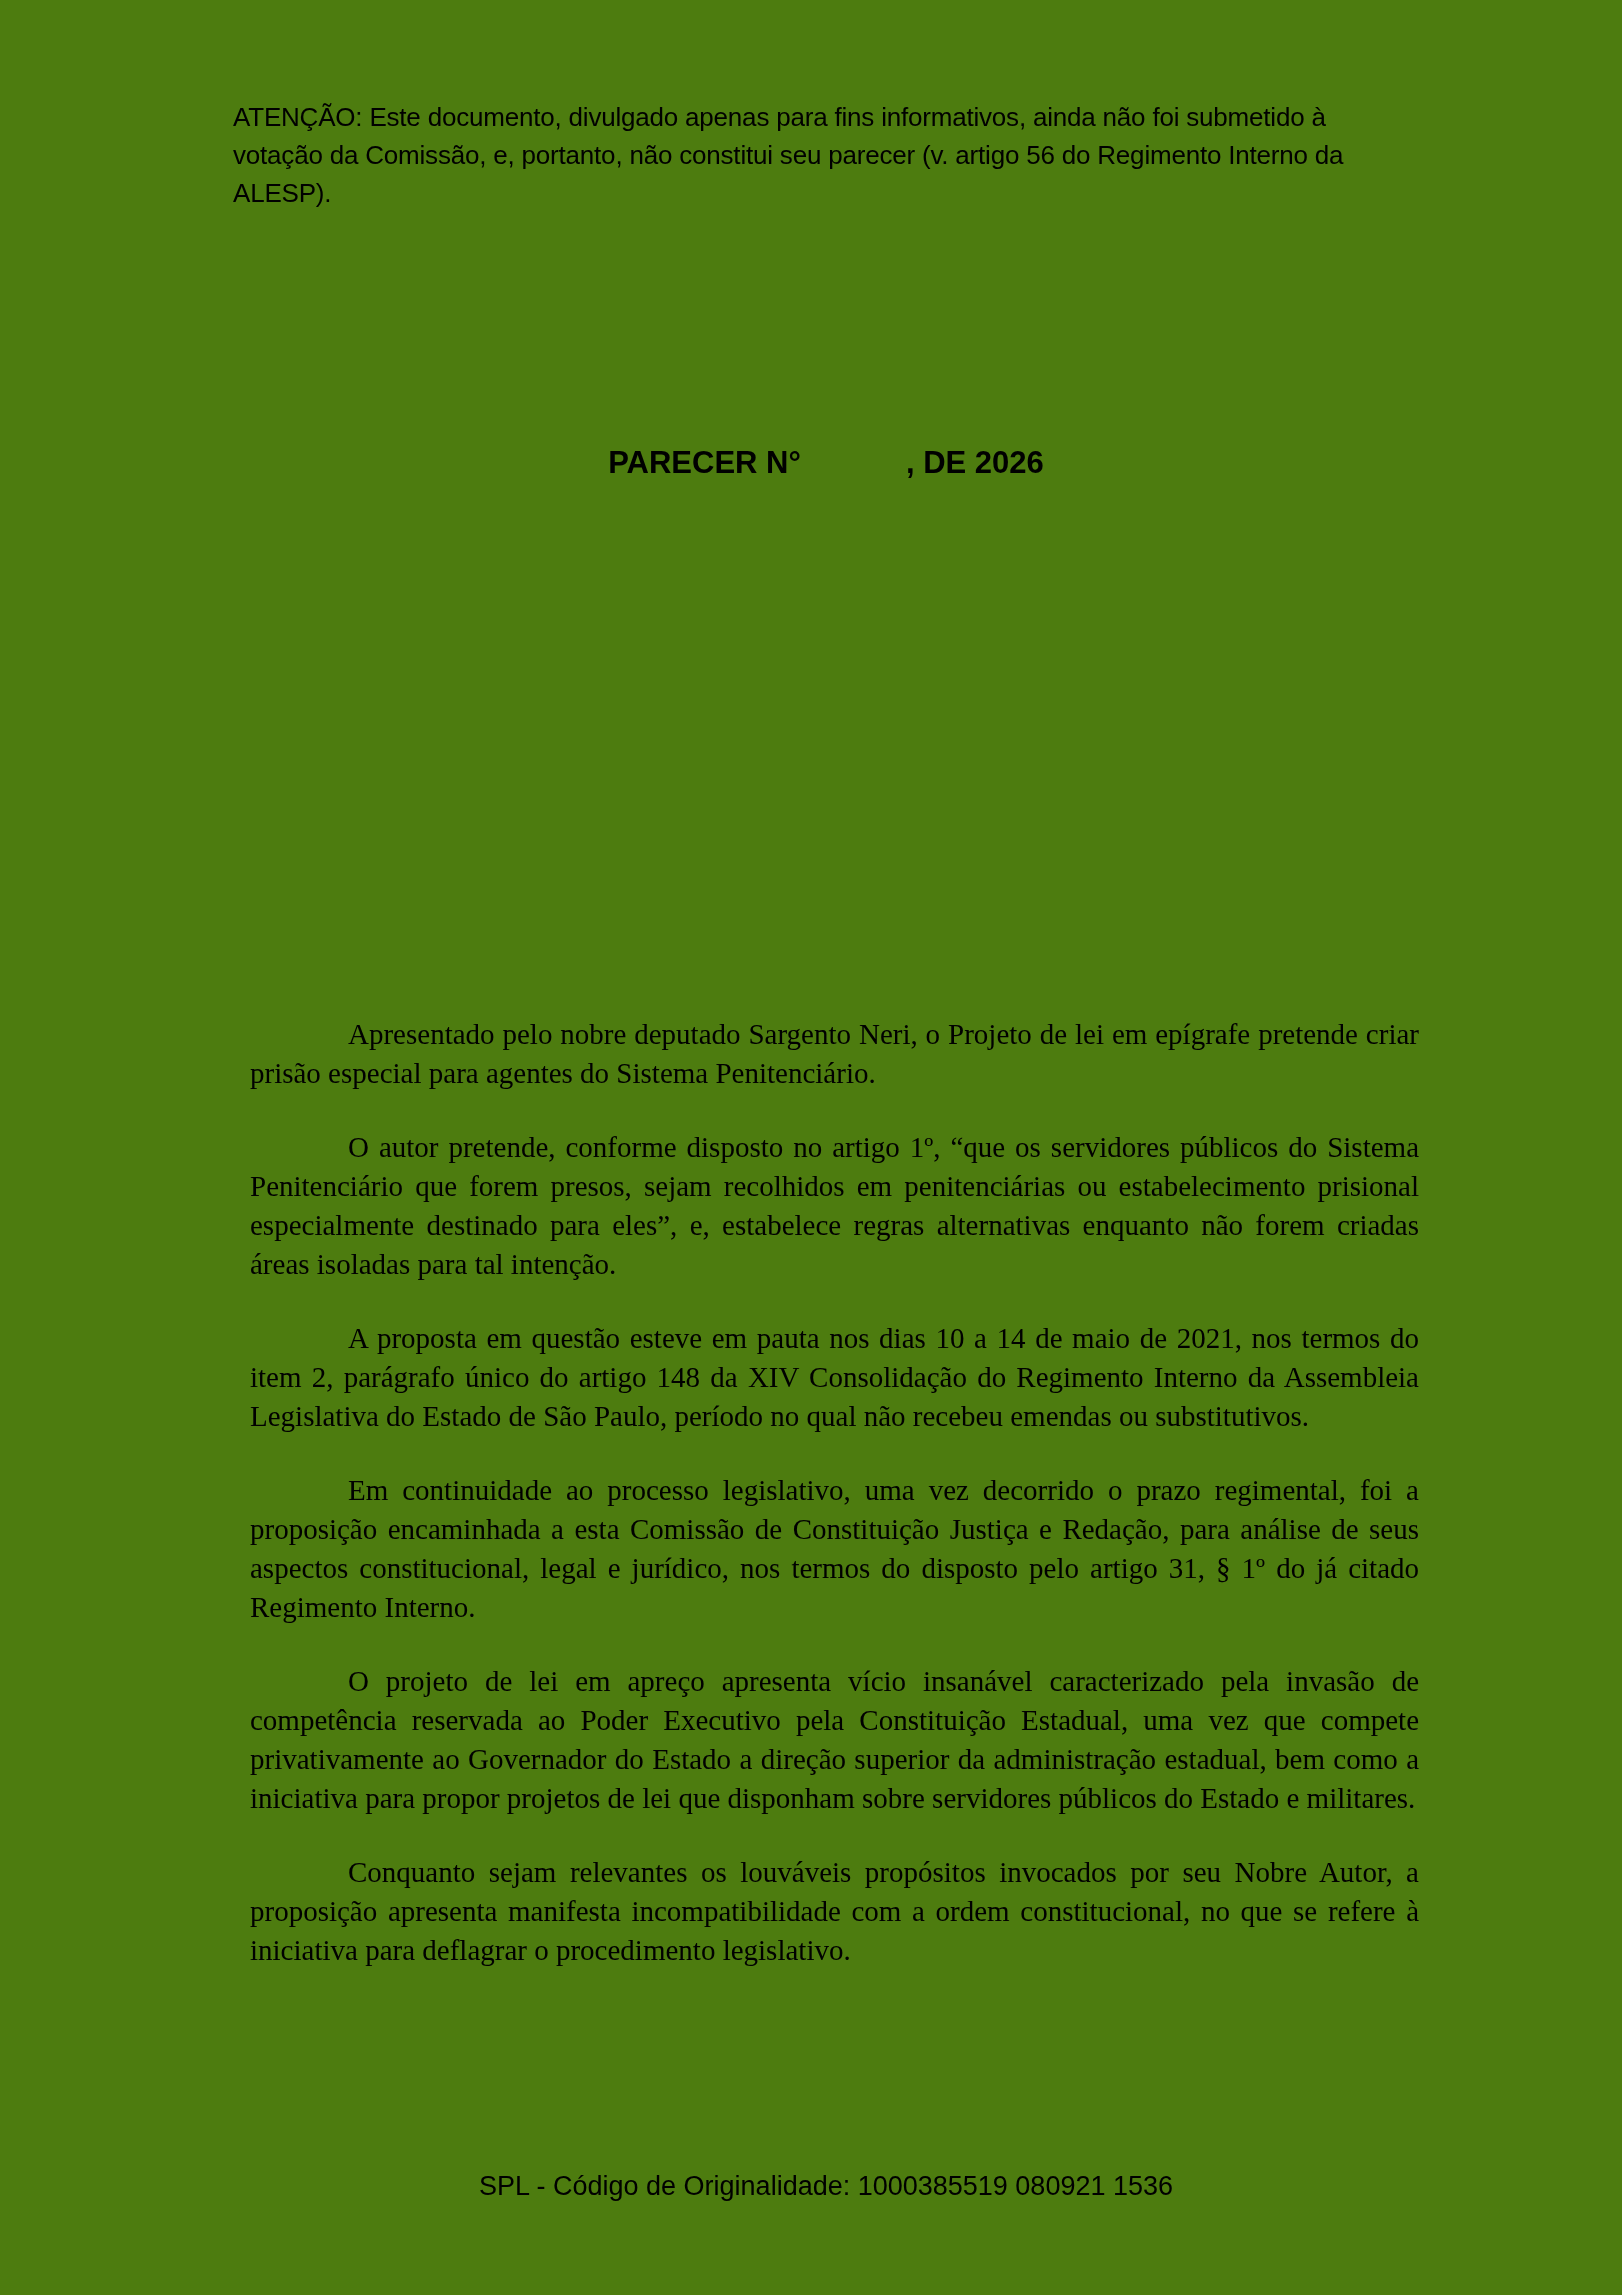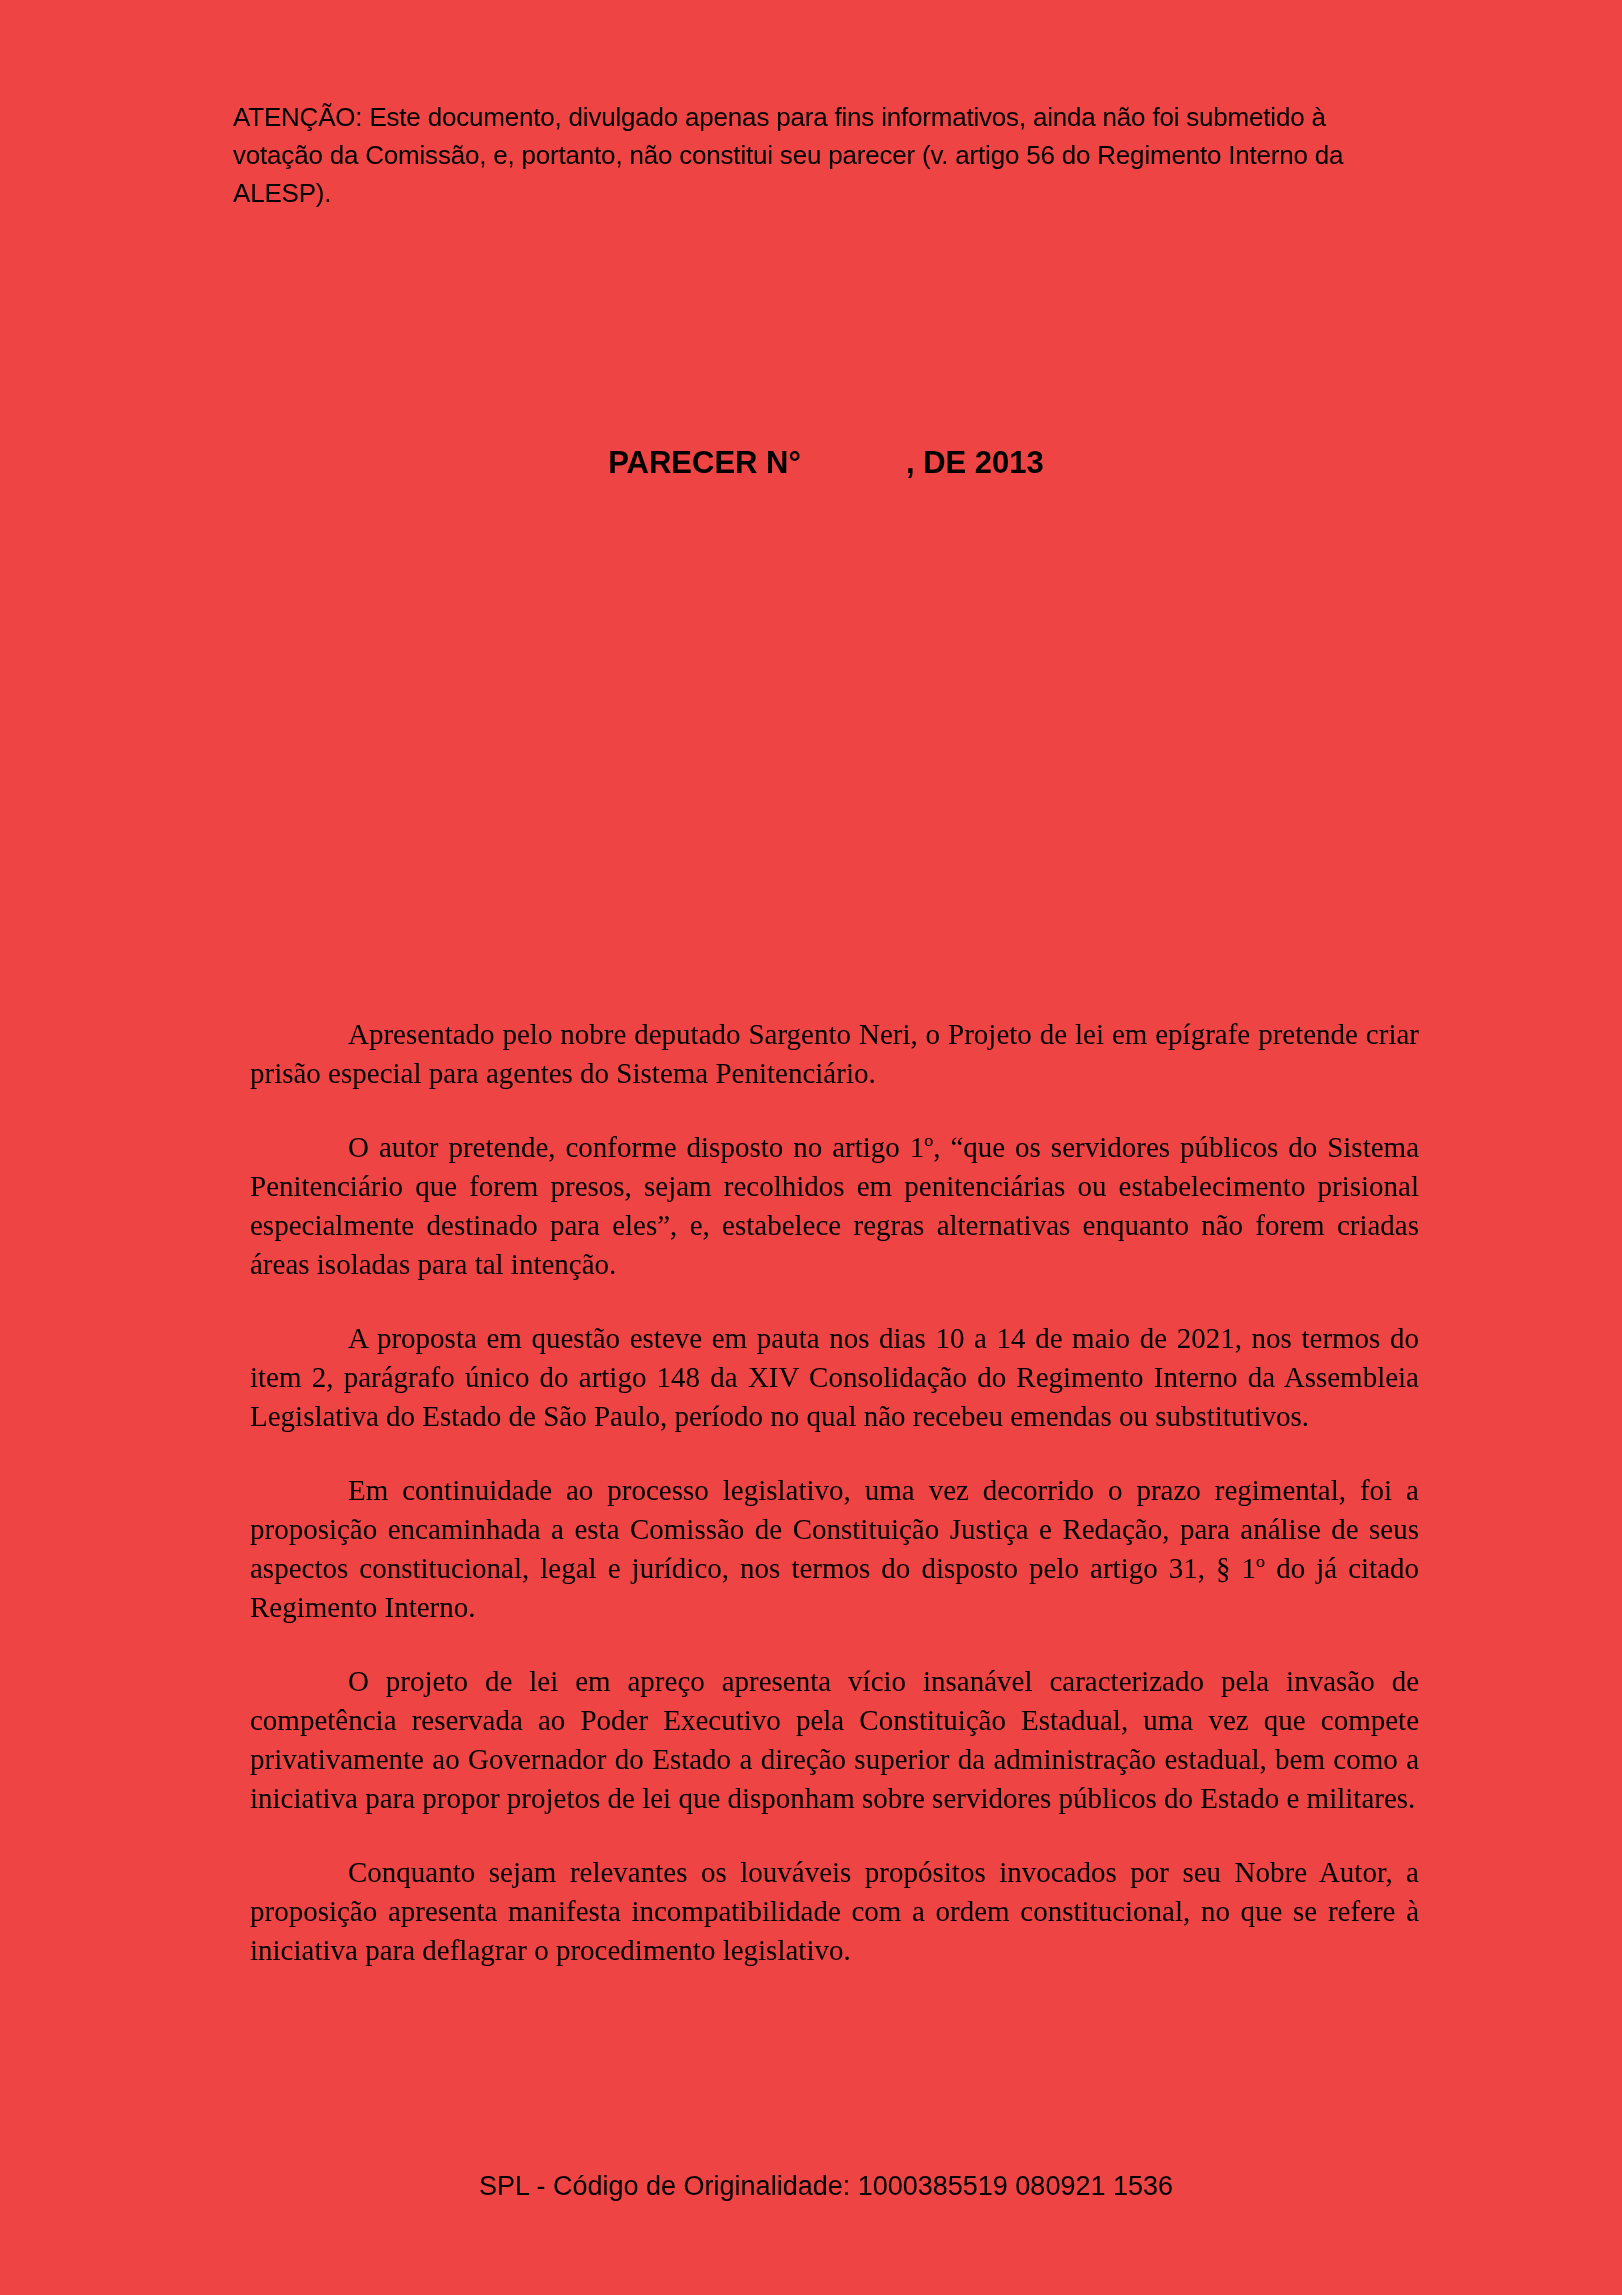--- a/index.html
+++ b/index.html
@@ -10,21 +10,21 @@
   body {
     width: 1622px;
     height: 2295px;
     position: relative;
     overflow: hidden;
     color: #000000;
   }
   .page {
     position: absolute;
     inset: 0;
-    background: #ef4444;
+    background: #4d7c0f;
     text-decoration: underline;
   }
   .notice {
     position: absolute;
     left: 233px;
     top: 98px;
     width: 1186px;
     font-family: "Liberation Sans", sans-serif;
     font-size: 26px;
     line-height: 38px;
@@ -91,21 +91,21 @@
   }
 </style>
 </head>
 <body>
 
 <div class="page">
 
   <div class="notice">ATENÇÃO: Este documento, divulgado apenas para fins informativos, ainda não foi submetido à votação da Comissão, e, portanto, não constitui seu parecer (v. artigo 56 do Regimento Interno da ALESP).</div>
 
   <div class="doc-title">
-    <span>PARECER N°</span><span class="title-gap"></span><span>, DE 2013</span>
+    <span>PARECER N°</span><span class="title-gap"></span><span>, DE 2026</span>
   </div>
 
 
   <div class="body-text">
     <p>Apresentado pelo nobre deputado Sargento Neri, o Projeto de lei em epígrafe pretende criar prisão especial para agentes do Sistema Penitenciário.</p>
     <p>O autor pretende, conforme disposto no artigo 1º, “que os servidores públicos do Sistema Penitenciário que forem presos, sejam recolhidos em penitenciárias ou estabelecimento prisional especialmente destinado para eles”, e, estabelece regras alternativas enquanto não forem criadas áreas isoladas para tal intenção.</p>
     <p>A proposta em questão esteve em pauta nos dias 10 a 14 de maio de 2021, nos termos do item 2, parágrafo único do artigo 148 da XIV Consolidação do Regimento Interno da Assembleia Legislativa do Estado de São Paulo, período no qual não recebeu emendas ou substitutivos.</p>
     <p>Em continuidade ao processo legislativo, uma vez decorrido o prazo regimental, foi a proposição encaminhada a esta Comissão de Constituição Justiça e Redação, para análise de seus aspectos constitucional, legal e jurídico, nos termos do disposto pelo artigo 31, § 1º do já citado Regimento Interno.</p>
     <p>O projeto de lei em apreço apresenta vício insanável caracterizado pela invasão de competência reservada ao Poder Executivo pela Constituição Estadual, uma vez que compete privativamente ao Governador do Estado a direção superior da administração estadual, bem como a iniciativa para propor projetos de lei que disponham sobre servidores públicos do Estado e militares.</p>
     <p>Conquanto sejam relevantes os louváveis propósitos invocados por seu Nobre Autor, a proposição apresenta manifesta incompatibilidade com a ordem constitucional, no que se refere à iniciativa para deflagrar o procedimento legislativo.</p>

